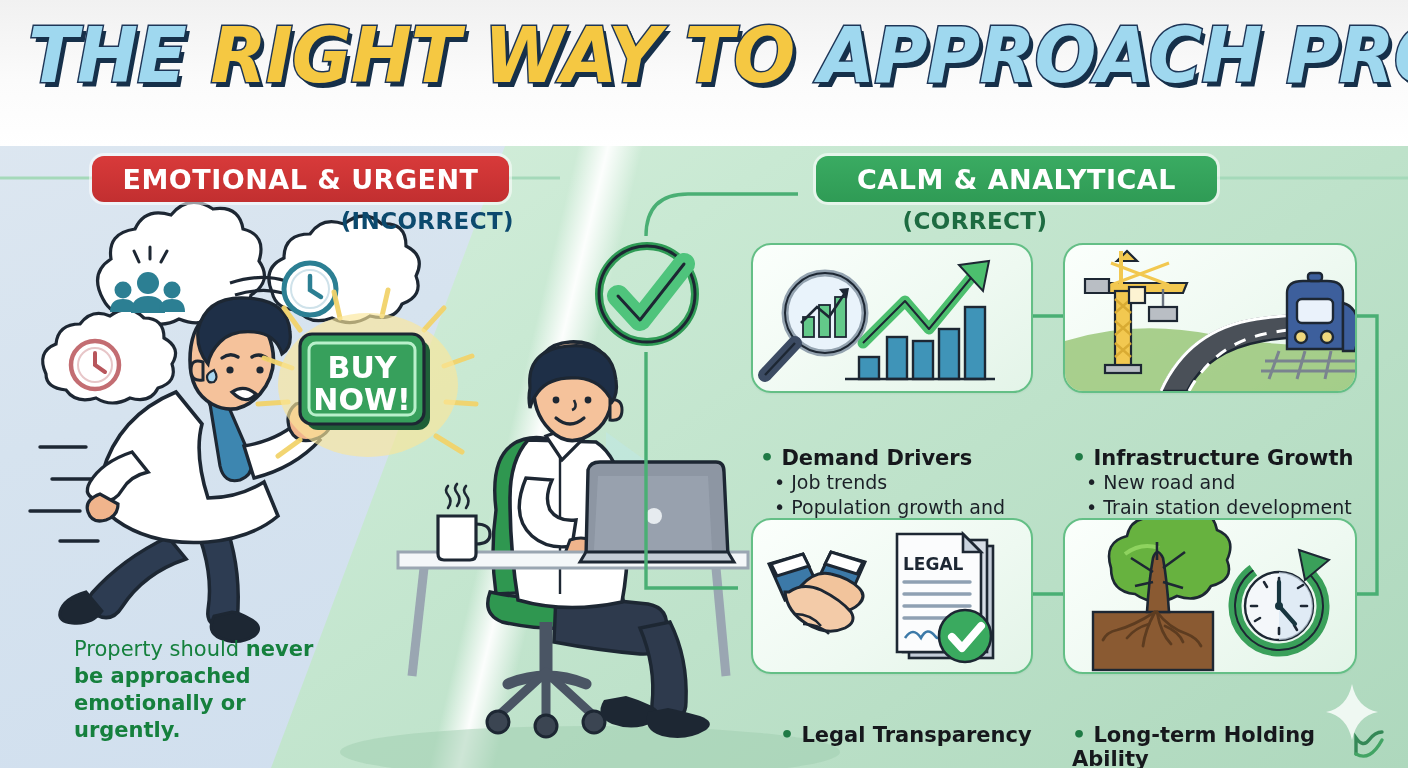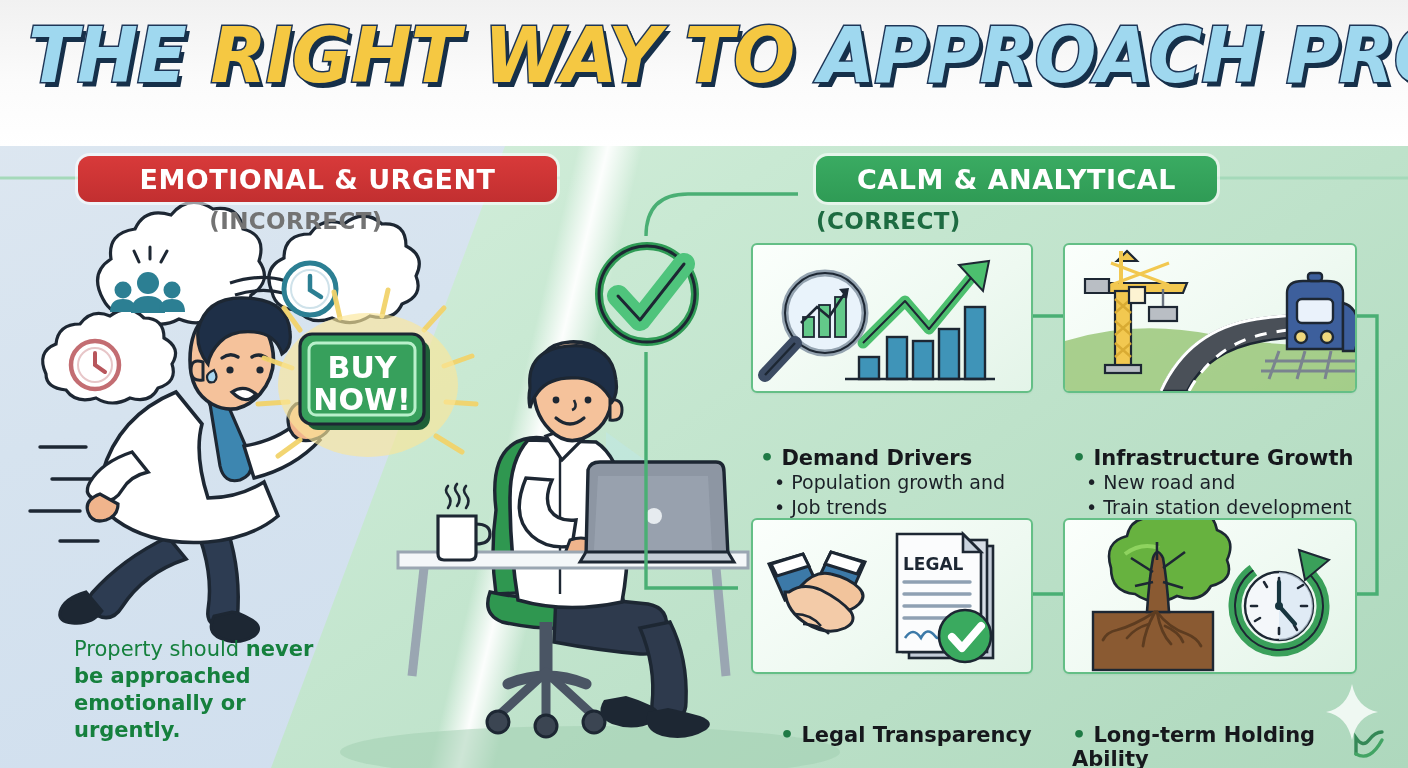--- a/index.html
+++ b/index.html
@@ -81,38 +81,38 @@
     font-weight: bold;
     font-size: 27px;
     letter-spacing: 0.5px;
     color: #fff;
     display: flex;
     align-items: center;
     justify-content: center;
     box-shadow: 0 0 0 3px rgba(255,255,255,0.55);
   }
   .pill-left {
-    left: 78px; top: 156px;
-    width: 479px; height: 46px;
+    left: 92px; top: 156px;
+    width: 417px; height: 46px;
     background: linear-gradient(180deg, #d83a3a 0%, #c22f30 100%);
   }
   .pill-right {
     left: 816px; top: 156px;
     width: 401px; height: 46px;
     background: linear-gradient(180deg, #3aab62 0%, #2f9b55 100%);
   }
   .sub {
     position: absolute;
     font-family: "DejaVu Sans", sans-serif;
     font-weight: bold;
     font-size: 23px;
     letter-spacing: 0.4px;
   }
-  .sub-left { left: 78px; top: 208px; width: 436px; text-align: center; color: #737373; }
-  .sub-right { left: 816px; top: 208px; width: 398px; text-align: left; color: #1d6b41; }
+  .sub-left { left: 78px; top: 208px; width: 436px; text-align: right; color: #0c4a6e; }
+  .sub-right { left: 776px; top: 208px; width: 398px; text-align: center; color: #1d6b41; }
 
   
   .left-caption {
     position: absolute;
     left: 74px; top: 636px;
     width: 250px;
     font-family: "DejaVu Sans", sans-serif;
     font-size: 21px;
     line-height: 1.28;
     color: #15803d;
@@ -122,21 +122,21 @@
   
   .wires { position: absolute; left: 0; top: 0; width: 1408px; height: 768px; }
 
   
   .check-badge { position: absolute; left: 588px; top: 236px; width: 118px; height: 116px; }
 
   
   .card {
     position: absolute;
     border: 2px solid #64bf86;
-    border-radius: 6px;
+    border-radius: 20px;
     background: linear-gradient(145deg, #fbfffc 0%, #eef9f1 60%, #e3f4e8 100%);
     box-shadow: 0 1px 2px rgba(0,0,0,0.05);
     overflow: hidden;
   }
   .card-a { left: 751px; top: 243px; width: 278px; height: 146px; }
   .card-b { left: 1063px; top: 243px; width: 290px; height: 146px; }
   .card-c { left: 751px; top: 518px; width: 278px; height: 152px; }
   .card-d { left: 1063px; top: 518px; width: 290px; height: 152px; }
 
   .block { position: absolute; margin-top: 43px; }
@@ -402,22 +402,22 @@
         <rect x="82" y="52" width="11" height="40" fill="#63c98a" stroke="#1d2733" stroke-width="1.8"></rect>
         <path d="M48 78 L64 62 L76 72 L92 48" fill="none" stroke="#1d2733" stroke-width="2.6"></path>
         <path d="M86 44 l10 -1 l-2 11 z" fill="#1d2733"></path>
       </g>
       <path d="M42 98 L12 130" stroke="#3c4b63" stroke-width="14" stroke-linecap="round"></path>
       <path d="M42 98 L12 130" stroke="#1d2733" stroke-width="2.4" fill="none"></path>
     </svg>
   </div>
   <div class="block blk-a">
     <div class="block-title"><span class="dot">•</span> <span>Demand Drivers</span></div>
+    <div class="block-sub"><span>•</span> <span>Job trends</span></div>
     <div class="block-sub"><span>•</span> <span>Population growth and</span></div>
-    <div class="block-sub"><span>•</span> <span>Job trends</span></div>
   </div>
 
   <div class="card card-b">
     <svg viewBox="0 0 290 146" width="290" height="146">
 
       <path d="M0 96 q70 -22 150 -6 q80 16 140 6 v50 h-290 z" fill="#8fc06a" opacity="0.75"></path>
 
       <path d="M96 146 q28 -62 96 -72 q50 -8 98 -2 v22 q-44 -6 -92 2 q-56 10 -76 50 z" fill="#4a5058" stroke="#1d2733" stroke-width="2.4"></path>
       <path d="M96 146 q28 -62 96 -72 q50 -8 98 -2" fill="none" stroke="#ffffff" stroke-width="3"></path>
       <path d="M124 146 q26 -48 80 -58 q44 -8 86 -4" fill="none" stroke="#ffffff" stroke-width="3" stroke-dasharray="12 10"></path>

